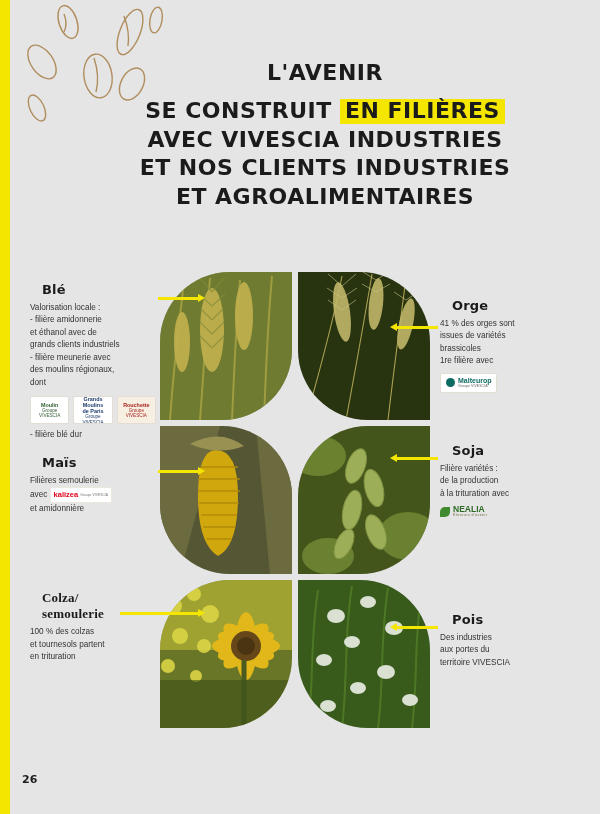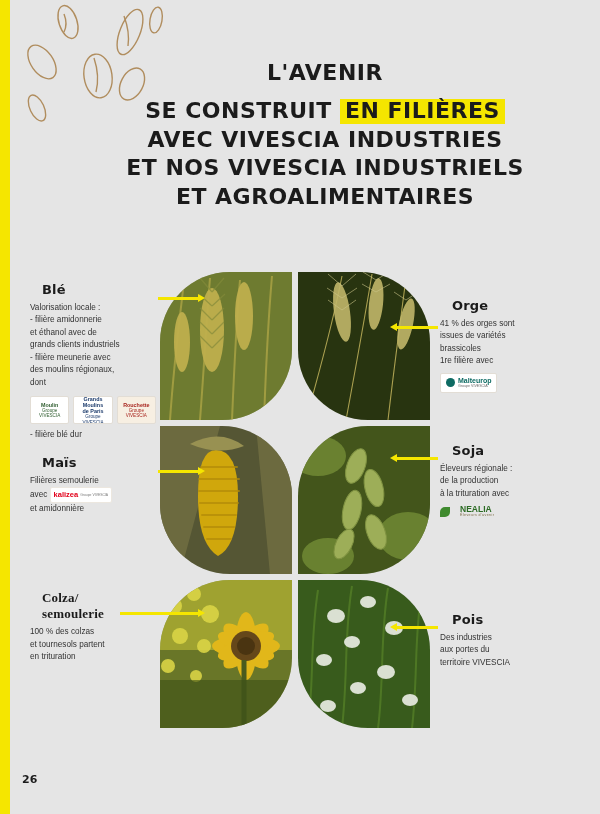--- a/index.html
+++ b/index.html
@@ -138,21 +138,21 @@
     padding: 3px 5px;
     margin-top: 5px;
   }
   .malteurop .dot { width: 9px; height: 9px; border-radius: 50%; background: #0e6b63; }
   .malteurop .txt { font-size: 7px; font-weight: bold; color: #0e6b63; line-height: 1.1; }
   .malteurop .txt small { display: block; font-size: 3.6px; font-weight: normal; color: #6b6b6b; }
 
   .nealia {
     display: inline-flex;
     align-items: center;
-    gap: 10px;
+    gap: 3px;
     margin-top: 5px;
   }
   .nealia .leaf { width: 10px; height: 10px; border-radius: 50% 0 50% 0; background: #3f8a2e; }
   .nealia .txt { font-size: 8.5px; font-weight: bold; color: #2c6b24; line-height: 1.05; }
   .nealia .txt small { display: block; font-size: 3.6px; font-weight: normal; color: #7a6a45; letter-spacing: .4px; }
 
   .kalizea {
     display: inline-flex;
     align-items: center;
     gap: 2px;
@@ -198,21 +198,21 @@
     </g>
   </svg>
 
   <div class="title">
     <div class="l1">L'AVENIR</div>
     <div class="l2">
       <span>SE CONSTRUIT</span>
       <span class="hl">EN FILIÈRES</span>
     </div>
     <div class="l3">AVEC VIVESCIA INDUSTRIES</div>
-    <div class="l4">ET NOS VIVESCIA INDUSTRIELS</div>
+    <div class="l4">ET NOS CLIENTS INDUSTRIES</div>
     <div class="l5">ET AGROALIMENTAIRES</div>
   </div>
 
   <div class="grid">
 
     <div class="row">
       <div class="cell r-tl-br">
         <svg class="art" viewBox="0 0 132 148" preserveAspectRatio="xMidYMid slice">
           <rect width="132" height="148" fill="#6c7a30"></rect>
           <rect width="132" height="148" fill="#7f8c3a" opacity=".5"></rect>
@@ -412,21 +412,21 @@
         <small>Groupe VIVESCIA</small>
       </span>
     </p>
     <p>et amidonnière</p>
   </div>
   <div class="conn" style="left:158px; top:470px; width:42px;"></div>
   <div class="arrow right" style="left:198px; top:467px;"></div>
 
   <div class="blk" style="left:440px; top:443px; width:126px;">
     <h3>Soja</h3>
-    <p style="white-space:pre-line;">Éleveurs régionale :
+    <p style="white-space:pre-line;">Filière variétés :
 de la production
 à la trituration avec</p>
     <div class="nealia">
       <span class="leaf"></span>
       <span class="txt">
         <span>NEALIA</span>
         <small>Éleveurs d'avenir</small>
       </span>
     </div>
   </div>

